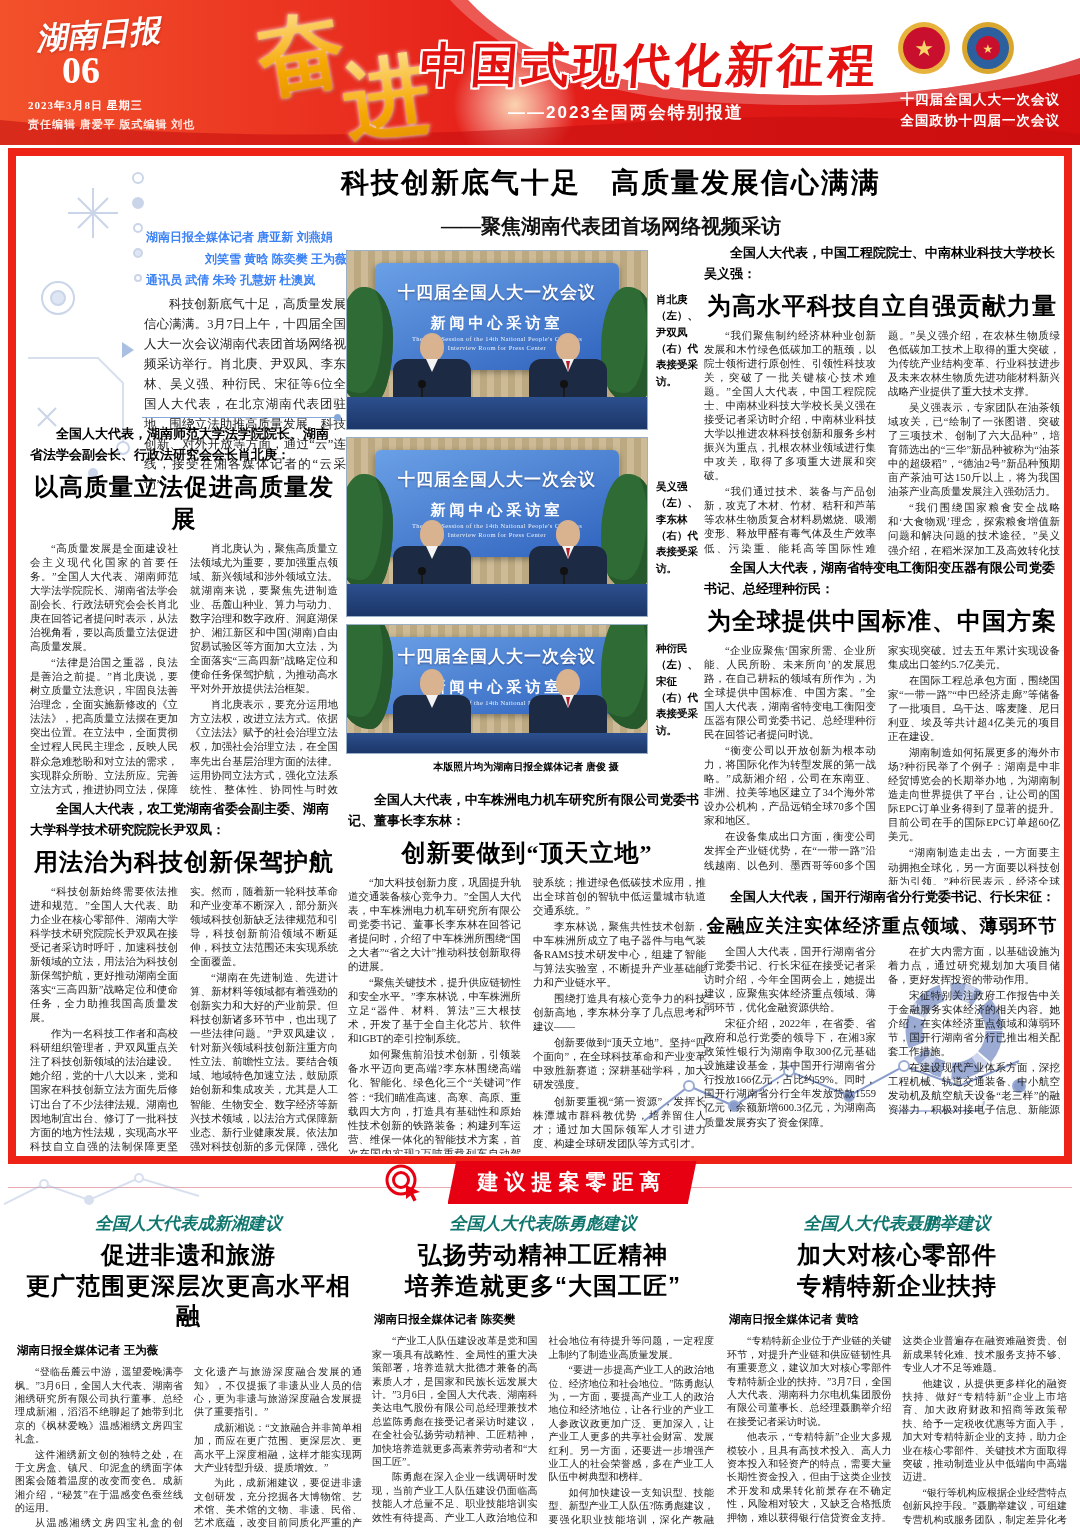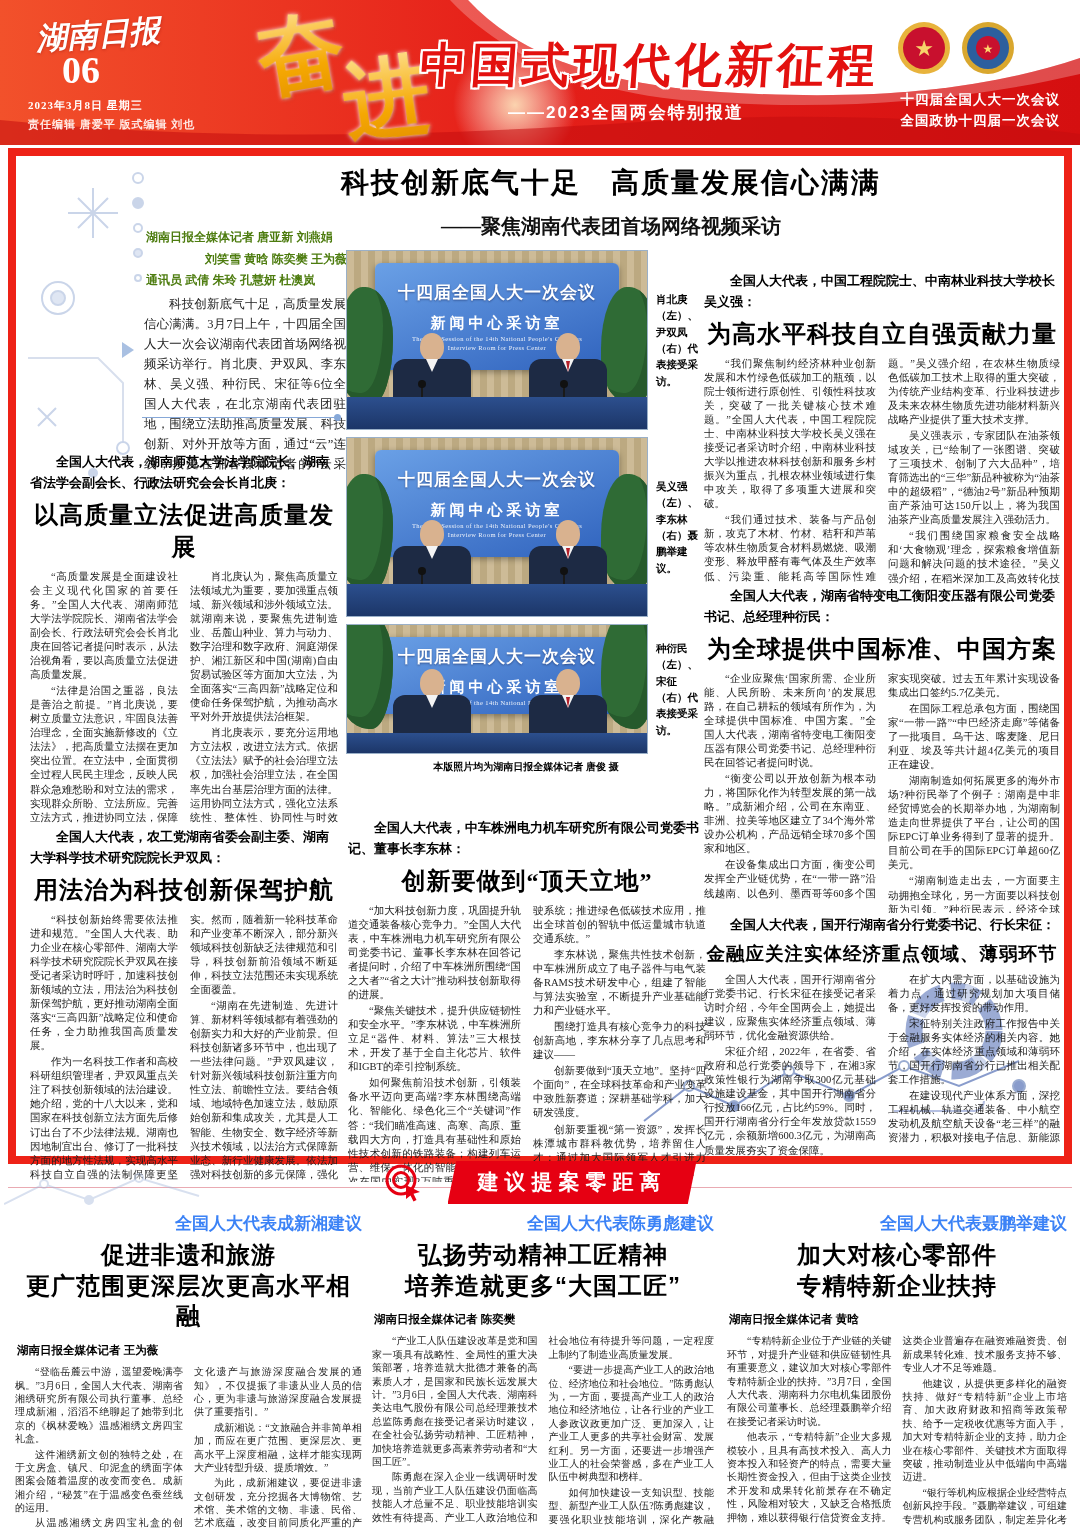--- a/index.html
+++ b/index.html
@@ -33,31 +33,31 @@
   
   .feature{position:absolute;left:8px;top:148px;width:1064px;height:1016px;border:8px solid #ee2217;background:#fff;}
   .decor-left{position:absolute;left:2px;top:2px;opacity:.55;}
   .decor-br{position:absolute;left:618px;top:700px;opacity:.9;}
   .decor-bl{position:absolute;left:2px;top:1168px;opacity:.45;}
 
   .headline{position:absolute;left:150px;right:8px;top:8px;text-align:center;font-size:28px;font-weight:bold;
       font-family:"Liberation Sans",sans-serif;color:#000;letter-spacing:2px;}
   .subhead{position:absolute;left:150px;right:8px;top:57px;text-align:center;font-size:20px;font-weight:bold;color:#111;}
 
-  .byline{position:absolute;left:130px;top:71px;width:205px;font-size:12px;font-weight:bold;line-height:1.8;color:#4d7c0f;
+  .byline{position:absolute;left:130px;top:71px;width:205px;font-size:12px;font-weight:bold;line-height:1.8;color:#3b82f6;
       font-family:"Liberation Sans",sans-serif;}
   .byline .bl2{text-align:right;padding-right:4px;}
   .intro{position:absolute;left:124px;top:136px;width:210px;height:126px;font-size:12.5px;line-height:1.6;
       text-align:justify;color:#222;padding:2px 4px 10px 4px;}
   .intro p{text-indent:2em;}
   .intro::after{content:"";position:absolute;left:2px;right:16px;bottom:0;height:1px;background:#86a8d8;}
   .intro::before{content:"";position:absolute;left:-18px;top:50px;border:8px solid transparent;border-left:12px solid #a9c0e2;}
   .intro-dot{position:absolute;right:9px;bottom:-3px;width:7px;height:7px;border-radius:50%;background:#86a8d8;}
 
-  .sec{position:absolute;overflow:hidden;margin-top:28px;}
+  .sec{position:absolute;overflow:hidden;}
   .kicker{font-weight:bold;font-size:13px;line-height:1.6;text-indent:2em;color:#000;
       font-family:"Liberation Sans",sans-serif;}
   .sec-title{text-align:center;font-weight:bold;font-size:24px;margin:5px 0 7px;letter-spacing:1px;color:#000;
       font-family:"Liberation Serif",serif;}
   .sec-body{column-count:2;column-gap:12px;font-size:10.5px;line-height:1.34;text-align:justify;color:#1c1c1c;overflow:hidden;}
   .sec-body p{text-indent:2em;margin-bottom:2px;}
 
   #sec-a{left:14px;top:268px;width:308px;height:372px;}   #sec-a .sec-body{height:292px;}
   #sec-b{left:14px;top:643px;width:308px;height:355px;}   #sec-b .sec-body{height:278px;}
   #sec-c{left:332px;top:634px;width:358px;height:364px;}  #sec-c .sec-body{height:286px;}
@@ -99,21 +99,21 @@
   
   .thin-rule{position:absolute;left:8px;right:8px;top:1187px;height:1px;background:#e9aab2;}
   .proposal-banner{position:absolute;left:0;right:0;top:1161px;display:flex;justify-content:center;align-items:center;gap:24px;z-index:3;}
   .banner-shape{background:#e60012;color:#fff;font-size:21px;font-weight:bold;letter-spacing:6px;padding:7px 30px 8px;
       font-family:"Liberation Sans",sans-serif;clip-path:polygon(3.5% 0,100% 0,96.5% 100%,0 100%);
       box-shadow:2px 2px 0 #f7c9cd;}
 
   
   .article{position:absolute;top:1212px;height:317px;overflow:hidden;}
   #art-1{left:15px;width:347px;} #art-2{left:372px;width:342px;} #art-3{left:727px;width:340px;}
-  .a-kicker{text-align:right;font-size:17px;font-weight:bold;color:#3b82f6;margin-bottom:5px;}
+  .a-kicker{text-align:center;font-size:17px;font-weight:bold;color:#0f766e;margin-bottom:5px;font-style:italic;}
   .a-title{text-align:center;font-size:24px;font-weight:bold;line-height:1.28;color:#000;
       font-family:"Liberation Sans",sans-serif;letter-spacing:1px;}
   .a-byline{font-size:11.5px;font-weight:bold;color:#000;margin:11px 2px 7px;font-family:"Liberation Sans",sans-serif;}
   .a-body{column-count:2;column-gap:11px;font-size:10px;line-height:1.34;text-align:justify;color:#1c1c1c;height:198px;overflow:hidden;}
   .a-body p{text-indent:2em;margin-bottom:2px;}
 </style>
 </head>
 <body>
 
 <div class="page">
@@ -275,21 +275,21 @@
             <div class="torso"></div>
           </div>
         <div class="person p2" style="left:182px">
             <div class="head"></div>
             <div class="torso"></div>
           </div>
         <span class="mic" style="left:74px"></span>
         <span class="mic" style="left:216px"></span>
         <div class="ptable"></div>
       </div>
-      <figcaption class="photo-caption">吴义强（左）、李东林（右）聂鹏举建议。</figcaption>
+      <figcaption class="photo-caption">吴义强（左）、李东林（右）代表接受采访。</figcaption>
     </figure>
 
     <figure class="photo-row" id="row3">
       <div class="photo">
         <div class="board">
           <div class="t1">十四届全国人大一次会议</div>
           <div class="t2">新闻中心采访室</div>
           <div class="e1">The First Session of the 14th National People's Congress</div>
         </div>
         <span class="plant pl"></span>

